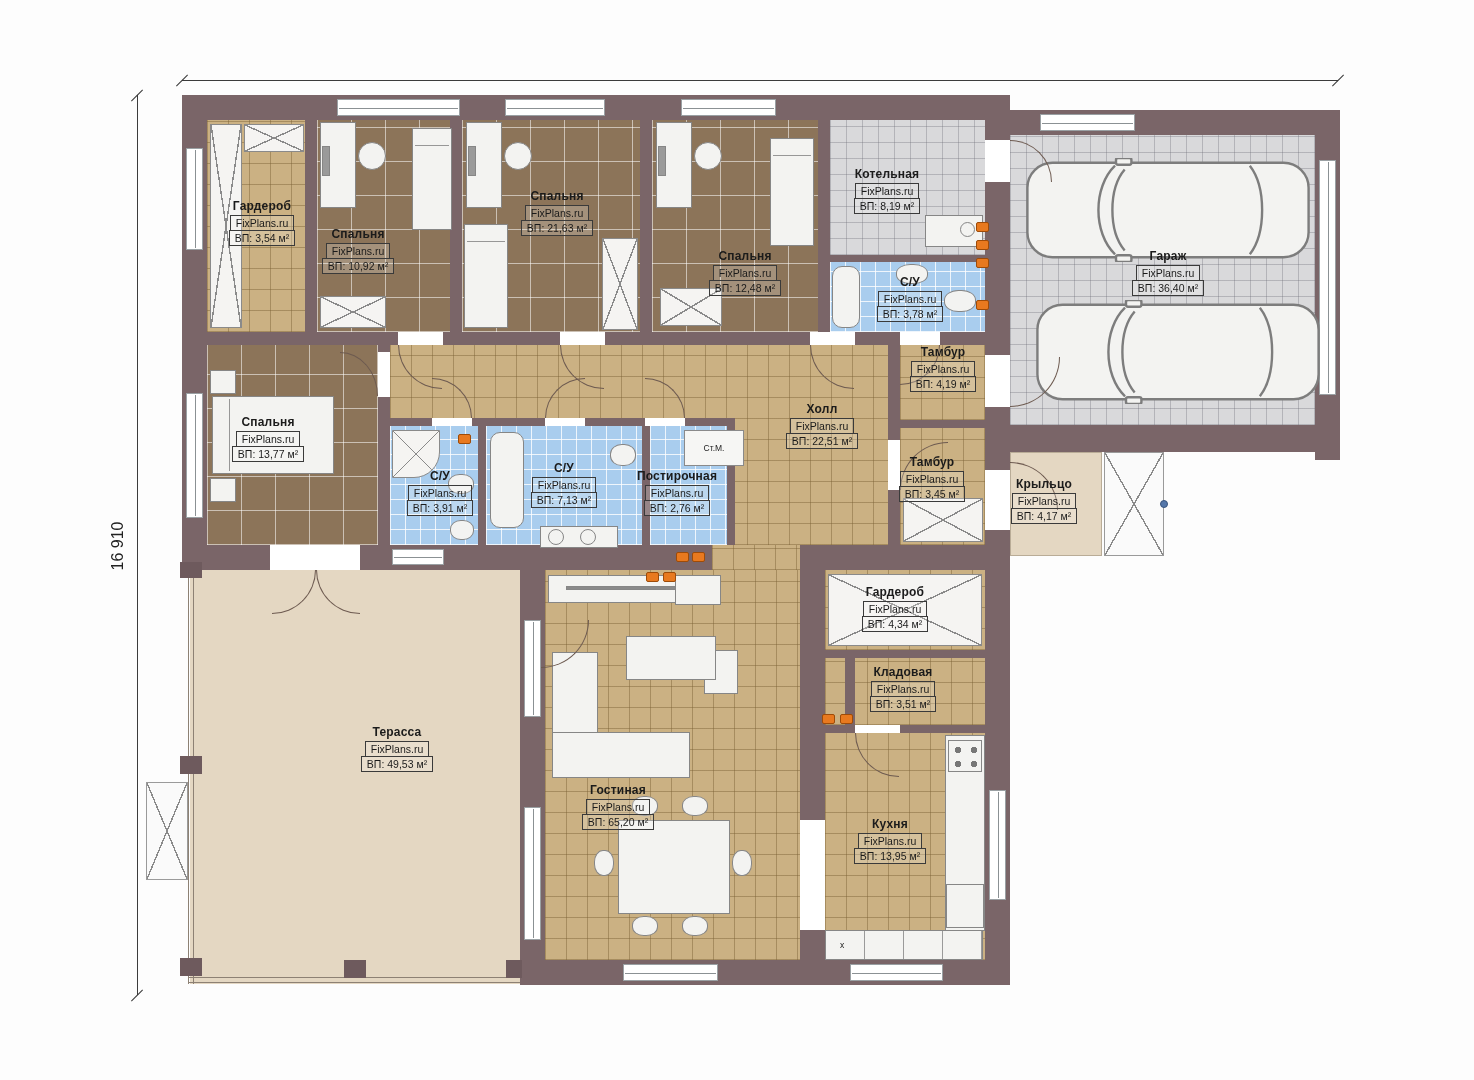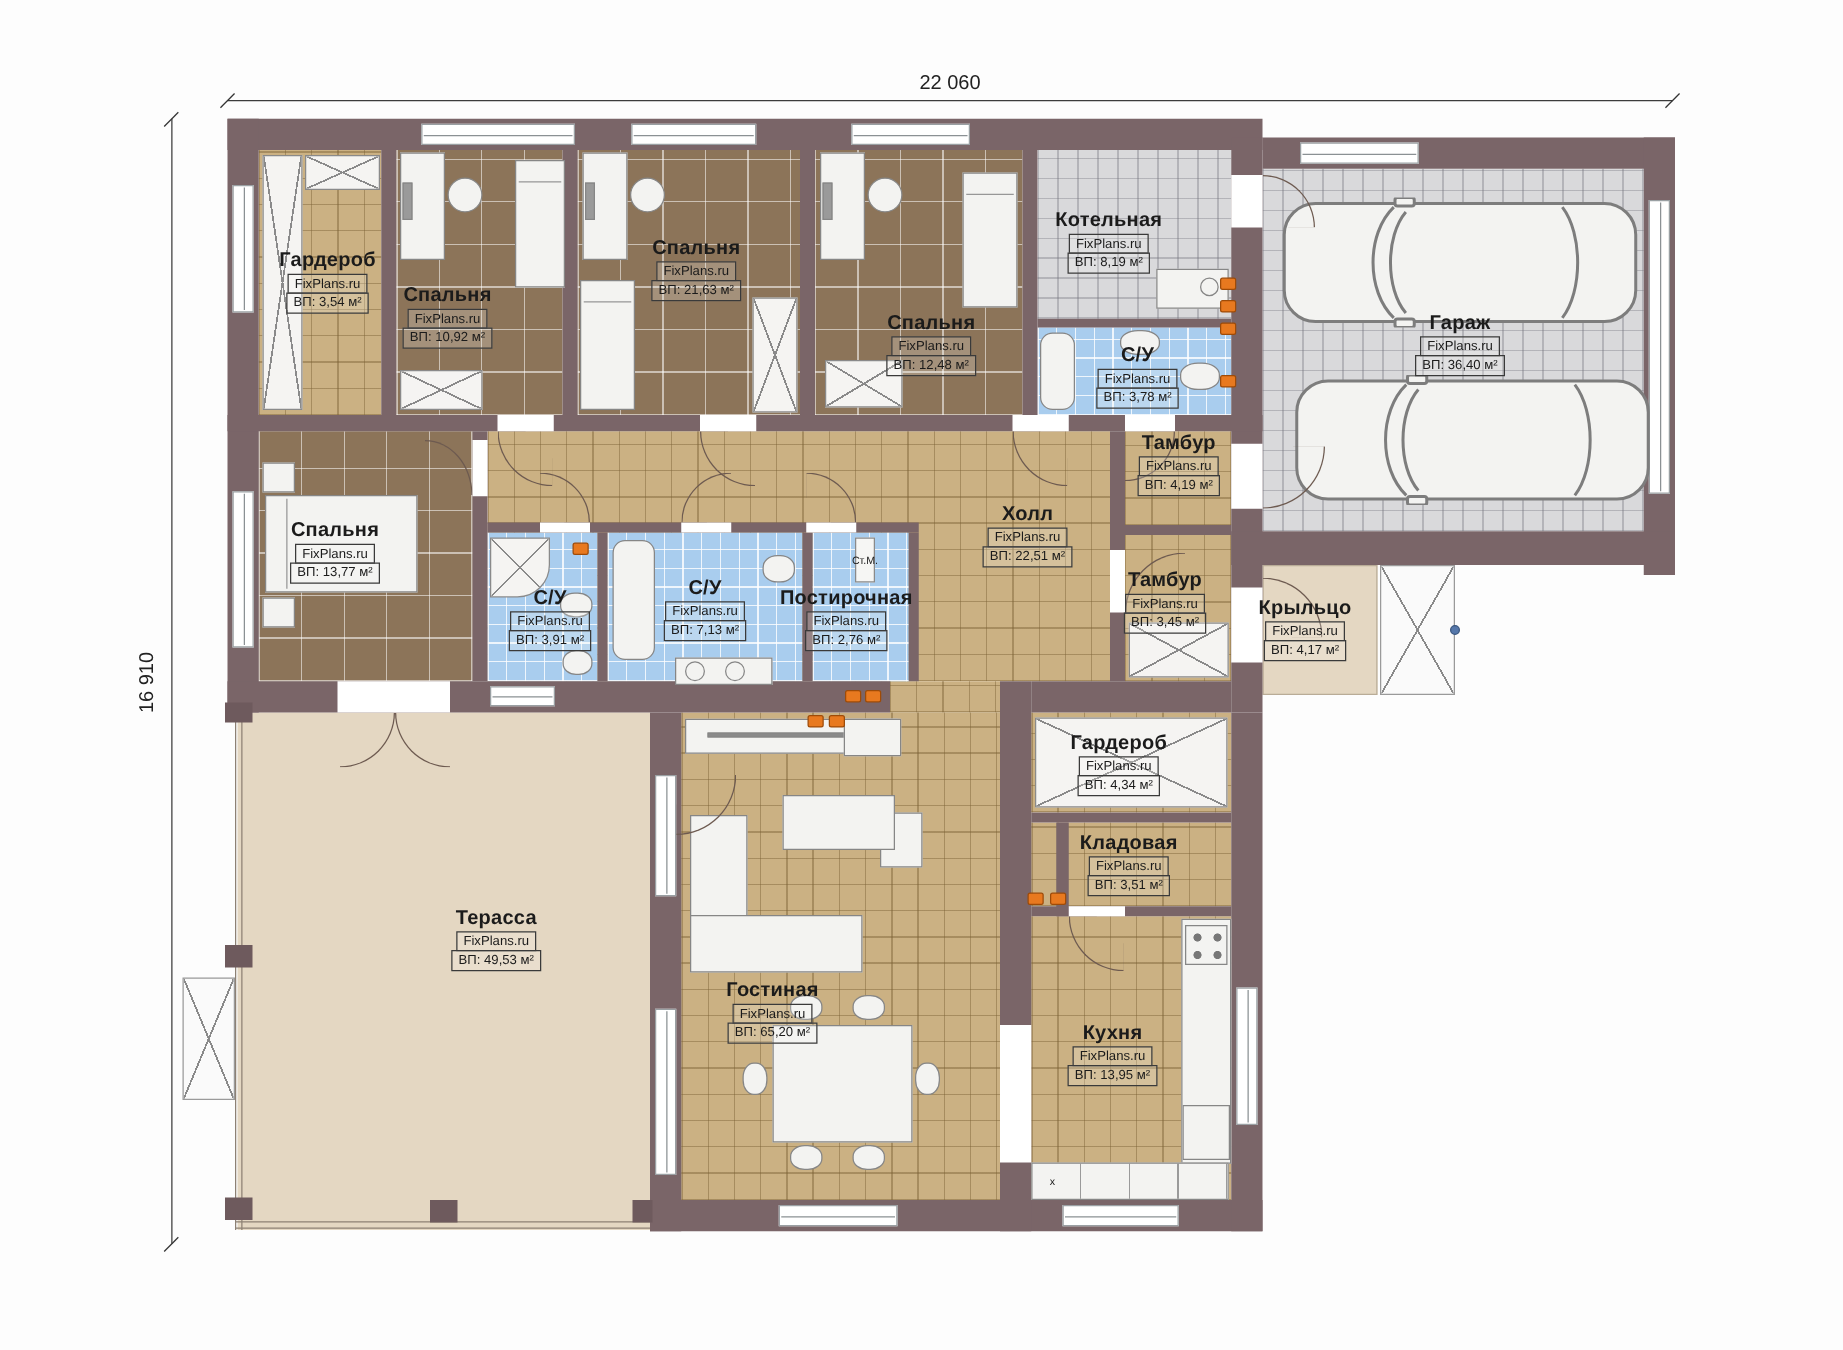--- a/index.html
+++ b/index.html
@@ -48,41 +48,40 @@
   .stove{background-image:radial-gradient(circle at 9px 9px,#777 3px,transparent 3.5px),
                           radial-gradient(circle at 25px 9px,#777 3px,transparent 3.5px),
                           radial-gradient(circle at 9px 23px,#777 3px,transparent 3.5px),
                           radial-gradient(circle at 25px 23px,#777 3px,transparent 3.5px);}
   .counter-seg{background-image:repeating-linear-gradient(90deg,transparent 0 38px,#9a9a9a 38px 39px);}
   .outlet{position:absolute;width:13px;height:10px;background:#e8791f;border:1px solid #9e4b08;border-radius:2px;z-index:9;}
   .post{position:absolute;background:#6e5a5d;z-index:7;}
   .tedge{position:absolute;z-index:4;}
   
   .rlabel{position:absolute;width:110px;text-align:center;color:#1b1b1b;z-index:20;line-height:1.15;}
-  .rlabel .rname{font-size:16px;font-weight:bold;margin-bottom:2px;letter-spacing:.2px;}
+  .rlabel .rname{font-size:12px;font-weight:bold;margin-bottom:2px;letter-spacing:.2px;}
   .rlabel .rbox{display:block;width:max-content;margin:-1px auto 0;border:1px solid #3a3a3a;
                 padding:1px 5px;font-size:10.5px;background:rgba(252,250,246,.22);}
   .mark{position:absolute;z-index:9;font-size:8.5px;color:#222;background:#f6f6f4;border:1px solid #8a8a8a;
         display:flex;align-items:center;justify-content:center;}
   
   .dimline-h{position:absolute;border-top:1px solid #3c3c3c;z-index:3;}
   .dimline-v{position:absolute;border-left:1px solid #3c3c3c;z-index:3;}
   .tick{position:absolute;width:16px;border-top:1.5px solid #333;transform:rotate(-45deg);z-index:3;}
   .dimtext{position:absolute;font-size:16px;color:#222;z-index:3;}
   .car{position:absolute;z-index:7;}
 </style>
 </head>
 <body>
 
 <div id="plan">
 
   <div class="dimline-h" style="left:182px;top:80px;width:1156px;"></div>
   <div class="tick" style="left:174px;top:80px;"></div>
   <div class="tick" style="left:1330px;top:80px;"></div>
-  <div class="dimtext" style="left:182px;top:58px;width:1156px;text-align:center;">22 060</div>
   <div class="dimline-v" style="left:137px;top:95px;height:900px;"></div>
   <div class="tick" style="left:129px;top:95px;"></div>
   <div class="tick" style="left:129px;top:995px;"></div>
   <div class="dimtext" style="left:58px;top:537px;width:120px;text-align:center;transform:rotate(-90deg);">16 910</div>
 
   <div class="floor f-tan" style="left:207px;top:120px;width:98px;height:212px;"></div>
   <div class="floor f-wood" style="left:317px;top:120px;width:133px;height:212px;"></div>
   <div class="floor f-wood" style="left:462px;top:120px;width:178px;height:212px;"></div>
   <div class="floor f-wood" style="left:652px;top:120px;width:166px;height:212px;"></div>
   <div class="floor f-gray" style="left:830px;top:120px;width:155px;height:135px;"></div>
@@ -214,21 +213,21 @@
   <div class="xbox" style="left:392px;top:430px;width:48px;height:48px;border-bottom-right-radius:26px;"></div>
   <div class="f chairellipse" style="left:448px;top:474px;width:26px;height:20px;"></div>
   <div class="f chairellipse" style="left:450px;top:520px;width:24px;height:20px;"></div>
 
   <div class="f tub" style="left:490px;top:432px;width:34px;height:96px;"></div>
   <div class="f chairellipse" style="left:610px;top:444px;width:26px;height:22px;"></div>
   <div class="f" style="left:540px;top:526px;width:78px;height:22px;"></div>
   <div class="f round" style="left:548px;top:529px;width:16px;height:16px;"></div>
   <div class="f round" style="left:580px;top:529px;width:16px;height:16px;"></div>
 
-  <div class="mark" style="left:684px;top:430px;width:16px;height:36px;">Ст.М.</div>
+  <div class="mark" style="left:684px;top:430px;width:60px;height:36px;">Ст.М.</div>
 
   <div class="xbox" style="left:903px;top:498px;width:80px;height:44px;"></div>
 
   <svg class="car" style="left:1022px;top:158px;width:292px;height:104px;" viewBox="0 0 300 108">
     <g fill="#f3f3f1" stroke="#7d7d7d" stroke-width="2.5">
       <rect x="4" y="5" width="292" height="98" rx="26"></rect>
       <path d="M95 8 C72 30 72 78 95 100" fill="none"></path>
       <path d="M105 12 C88 32 88 76 105 96" fill="none"></path>
       <path d="M235 8 C252 30 252 78 235 100" fill="none"></path>
       <rect x="96" y="0" width="16" height="7" rx="2"></rect>

